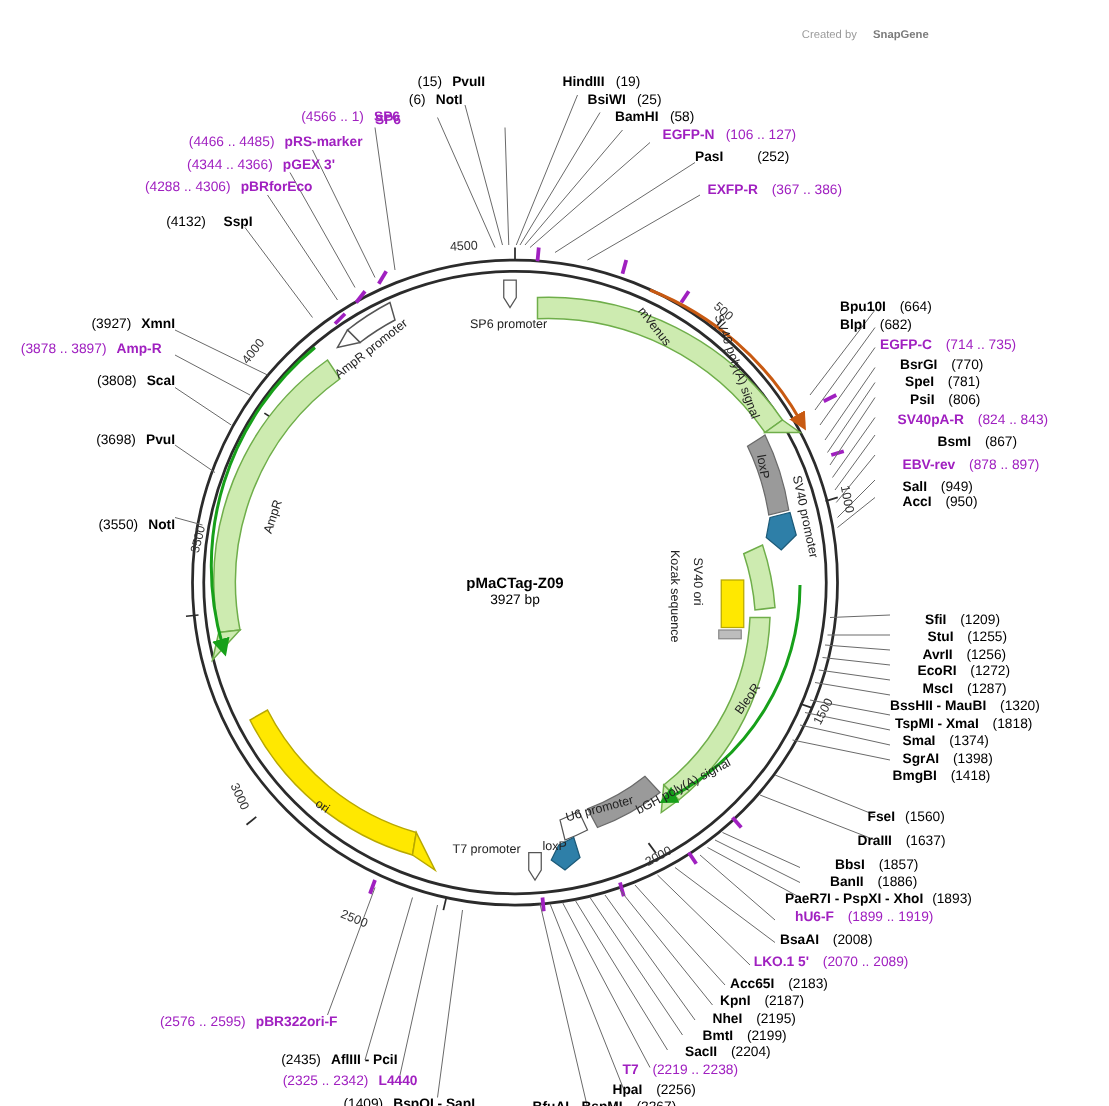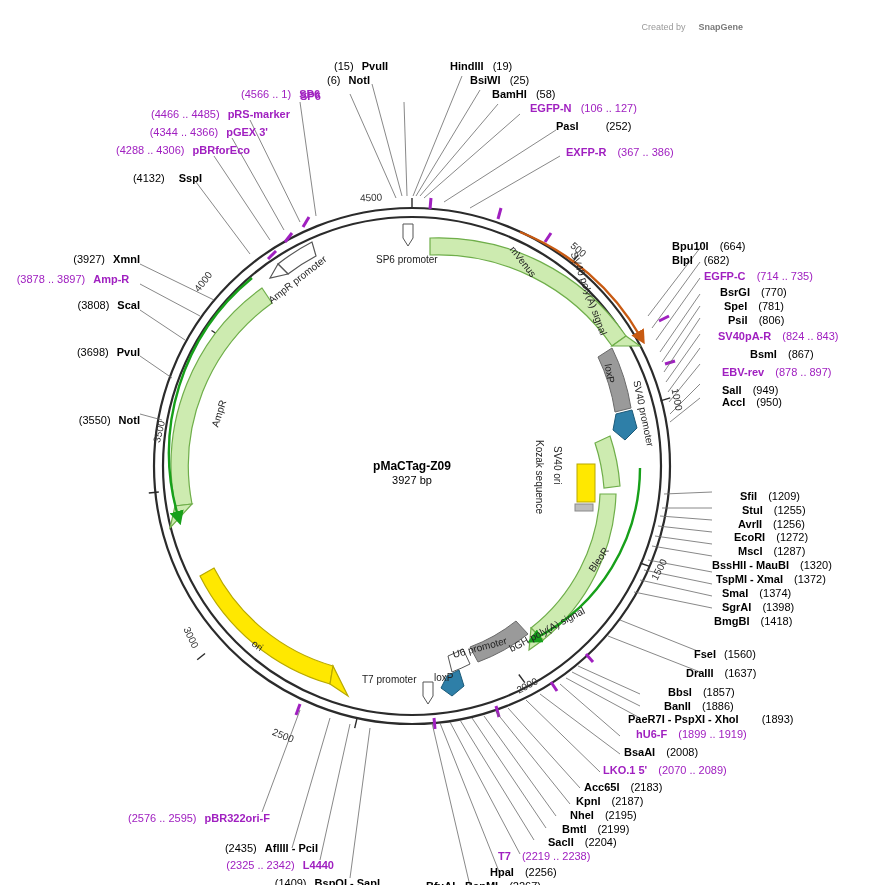--- a/index.html
+++ b/index.html
@@ -372,21 +372,21 @@
   <div class="lbl" style="left:738px;top:529px;">
     <span class="bold">MscI</span>
     <span class="pos" style="margin-left:8px">(1287)</span>
   </div>
   <div class="lbl" style="left:712px;top:543px;">
     <span class="bold">BssHII  -  MauBI</span>
     <span class="pos" style="margin-left:8px">(1320)</span>
   </div>
   <div class="lbl" style="left:716px;top:557px;">
     <span class="bold">TspMI  -  XmaI</span>
-    <span class="pos" style="margin-left:8px">(1372)</span>
+    <span class="pos" style="margin-left:8px">(1818)</span>
   </div>
   <div class="lbl" style="left:722px;top:571px;">
     <span class="bold">SmaI</span>
     <span class="pos" style="margin-left:8px">(1374)</span>
   </div>
   <div class="lbl" style="left:722px;top:585px;">
     <span class="bold">SgrAI</span>
     <span class="pos" style="margin-left:8px">(1398)</span>
   </div>
   <div class="lbl" style="left:714px;top:599px;">
@@ -405,21 +405,21 @@
   <div class="lbl" style="left:668px;top:670px;">
     <span class="bold">BbsI</span>
     <span class="pos" style="margin-left:8px">(1857)</span>
   </div>
   <div class="lbl" style="left:664px;top:684px;">
     <span class="bold">BanII</span>
     <span class="pos" style="margin-left:8px">(1886)</span>
   </div>
   <div class="lbl" style="left:628px;top:697px;">
     <span class="bold">PaeR7I  -  PspXI  -  XhoI</span>
-    <span class="pos" style="margin-left:20px">(1893)</span>
+    <span class="pos" style="margin-left:4px">(1893)</span>
   </div>
   <div class="lbl pur" style="left:636px;top:712px;">
     <span class="bold">hU6-F</span>
     <span style="margin-left:8px">(1899 .. 1919)</span>
   </div>
   <div class="lbl" style="left:624px;top:730px;">
     <span class="bold">BsaAI</span>
     <span class="pos" style="margin-left:8px">(2008)</span>
   </div>
   <div class="lbl pur" style="left:603px;top:748px;">

